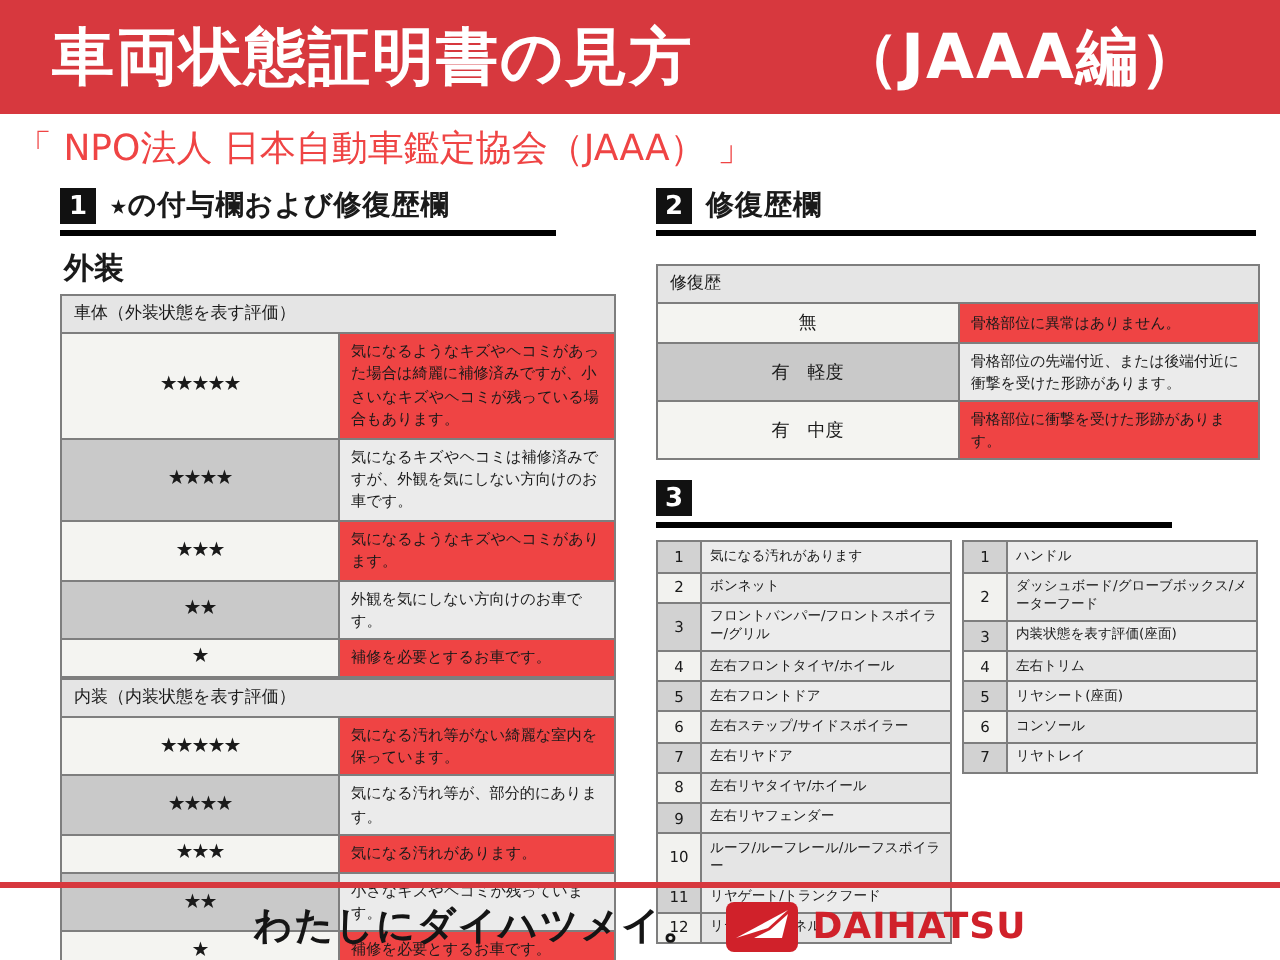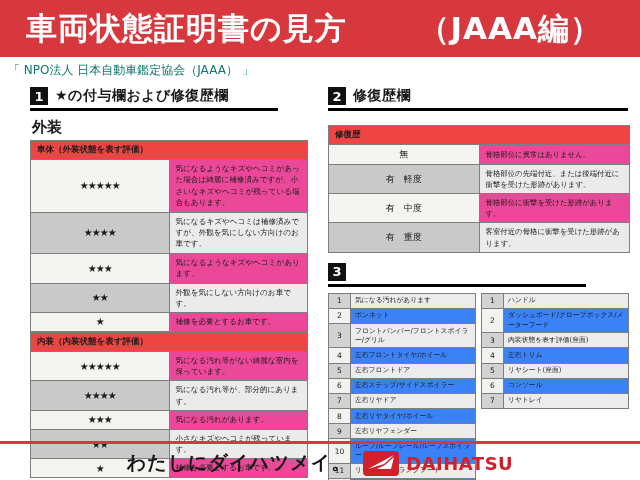--- a/index.html
+++ b/index.html
@@ -10,57 +10,57 @@
     color:#1a1a1a;
   }
   
   .banner{
     height:57px;background:#d7383e;color:#fff;
     display:flex;align-items:center;justify-content:space-between;
     padding:0 38px 0 26px;box-sizing:border-box;
   }
   .banner span{font-size:31px;font-weight:bold;letter-spacing:1px;white-space:nowrap;}
   
-  .subtitle{font-size:12px;margin:5px 0 2px 8px;color:#0f766e;}
+  .subtitle{font-size:18px;margin:5px 0 2px 8px;color:#ef4444;}
   
   .columns{display:flex;gap:20px;padding:2px 8px 0 30px;box-sizing:border-box;}
   .col-left{width:278px;flex:none;}
   .col-right{width:302px;flex:none;}
   
   .section-head{
     display:flex;align-items:center;gap:7px;
     border-bottom:3px solid #000;padding-bottom:3px;margin:4px 0 6px 0;
   }
   .head-1{width:248px;}
   .head-2{width:300px;}
   .head-3{width:258px;margin-top:10px;}
   .num-badge{
     width:18px;height:18px;flex:none;background:#111;color:#fff;
     font-size:13px;font-weight:bold;display:flex;align-items:center;justify-content:center;
   }
-  .section-title{font-size:14px;font-weight:bold;letter-spacing:0.5px;white-space:nowrap;}
+  .section-title{font-size:14px;font-weight:bold;letter-spacing:0.5px;white-space:nowrap;font-family:Liberation Mono, monospace;}
   .sub-label{font-size:15px;font-weight:bold;margin:7px 0 3px 2px;}
   
   table{border-collapse:collapse;width:100%;table-layout:fixed;}
   td{border:1px solid #7e7e7e;box-sizing:border-box;}
-  .thead-cell{background:#ef4444;font-size:8.5px;font-weight:bold;padding:3px 6px;text-align:left;}
+  .thead-cell{background:#e5e5e5;font-size:8.5px;font-weight:normal;padding:3px 6px;text-align:left;}
   
   .label-cell{width:74px;text-align:center;font-size:10px;font-weight:bold;background:#f4f4f1;padding:3px 2px;letter-spacing:-1px;}
-  .desc-cell{font-size:7.6px;padding:3px 6px;line-height:1.5;background:#ec4899;text-align:left;}
+  .desc-cell{font-size:7.6px;padding:3px 6px;line-height:1.5;background:#ef4444;text-align:left;}
   .rating tbody tr:nth-child(even) .label-cell{background:#c9c9c9;}
   .rating tbody tr:nth-child(even) .desc-cell{background:#ebebeb;}
   
   .repair .label-cell{width:50px;font-weight:normal;font-size:9px;letter-spacing:0;}
   .repair .desc-cell{font-size:7.4px;}
   .repair{margin-top:14px;}
   
   .mini-wrap{display:flex;gap:5px;align-items:flex-start;}
   .mini{width:148px;flex:none;}
   .num-cell{width:22px;text-align:center;font-size:7.5px;background:#f2f2ef;padding:2px 1px;}
-  .item-cell{font-size:6.8px;padding:2.5px 4px;line-height:1.35;background:#3b82f6;text-align:left;}
+  .item-cell{font-size:6.8px;padding:2.5px 4px;line-height:1.35;background:#e5e5e5;text-align:left;}
   .mini tbody tr:nth-child(odd) .num-cell{background:#d2d2d2;}
   .mini tbody tr:nth-child(odd) .item-cell{background:#ececec;}
   
   .divider{position:absolute;left:0;right:0;bottom:36px;height:3px;background:#d7383e;}
   .footer{
     position:absolute;left:0;right:0;bottom:0;height:34px;
     display:flex;align-items:center;justify-content:center;gap:12px;
   }
   .tagline{font-size:19px;font-weight:bold;color:#151515;letter-spacing:1px;white-space:nowrap;}
   .brandmark{display:flex;align-items:center;gap:7px;}
@@ -163,24 +163,20 @@
             <td class="label-cell">無</td>
             <td class="desc-cell">骨格部位に異常はありません。</td>
           </tr>
           <tr>
             <td class="label-cell">有　軽度</td>
             <td class="desc-cell">骨格部位の先端付近、または後端付近に衝撃を受けた形跡があります。</td>
           </tr>
           <tr>
             <td class="label-cell">有　中度</td>
             <td class="desc-cell">骨格部位に衝撃を受けた形跡があります。</td>
-          </tr>
-          <tr>
-            <td class="label-cell">有　重度</td>
-            <td class="desc-cell">客室付近の骨格に衝撃を受けた形跡があります。</td>
           </tr>
         </tbody>
     </table>
 
     <div class="section-head head-3">
       <div class="num-badge">3</div>
     </div>
 
     <div class="mini-wrap">
       <table class="mini">

